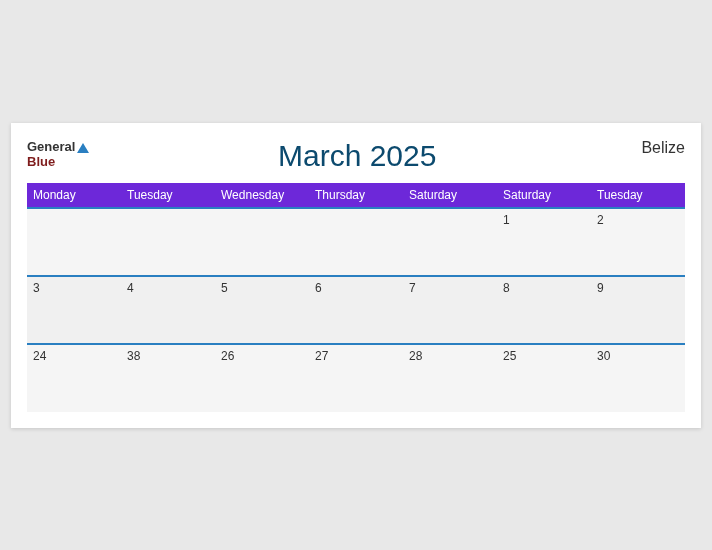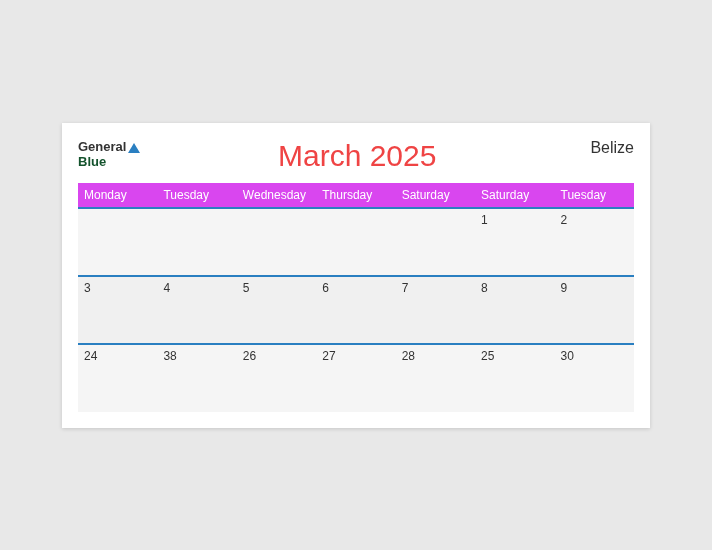--- a/index.html
+++ b/index.html
@@ -6,21 +6,21 @@
     body {
       background: #e8e8e8;
       display: flex;
       justify-content: center;
       align-items: center;
       min-height: 100vh;
       font-family: Arial, sans-serif;
     }
     .calendar-wrapper {
       background: #fff;
-      width: 588px;
+      width: 690px;
       padding: 16px 16px 16px 16px;
       box-shadow: 0 1px 4px rgba(0,0,0,0.15);
     }
     .calendar-header {
       display: flex;
       justify-content: space-between;
       align-items: flex-start;
       margin-bottom: 10px;
     }
     .logo {
@@ -28,53 +28,53 @@
       flex-direction: column;
       font-size: 11px;
       line-height: 1.2;
     }
     .logo-general {
       font-size: 13px;
       font-weight: bold;
       color: #333;
     }
     .logo-blue {
-      color: #14532d;
+      color: #7f1d1d;
       font-size: 13px;
       font-weight: bold;
     }
     .logo-triangle {
       display: inline-block;
       width: 0;
       height: 0;
       border-left: 6px solid transparent;
       border-right: 6px solid transparent;
       border-bottom: 10px solid #2a7fc1;
       margin-left: 2px;
       vertical-align: middle;
     }
     .calendar-title {
       font-size: 30px;
       font-weight: normal;
-      color: #ef4444;
+      color: #0c4a6e;
       text-align: center;
       flex: 1;
     }
     .country-name {
       font-size: 16px;
       color: #333;
       text-align: right;
       min-width: 60px;
     }
     .calendar-table {
       width: 100%;
       border-collapse: collapse;
     }
     .calendar-table thead tr {
-      background: #d946ef;
+      background: #6d28d9;
     }
     .calendar-table thead th {
       color: #fff;
       font-size: 12px;
       font-weight: normal;
       padding: 5px 6px;
       text-align: left;
       border: none;
     }
     .calendar-table tbody tr {

